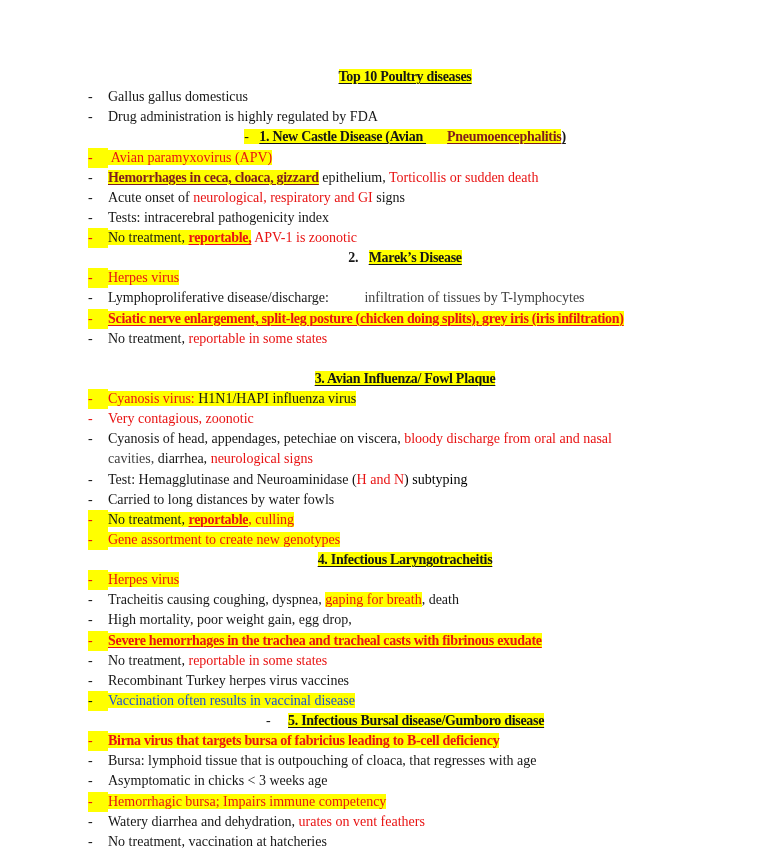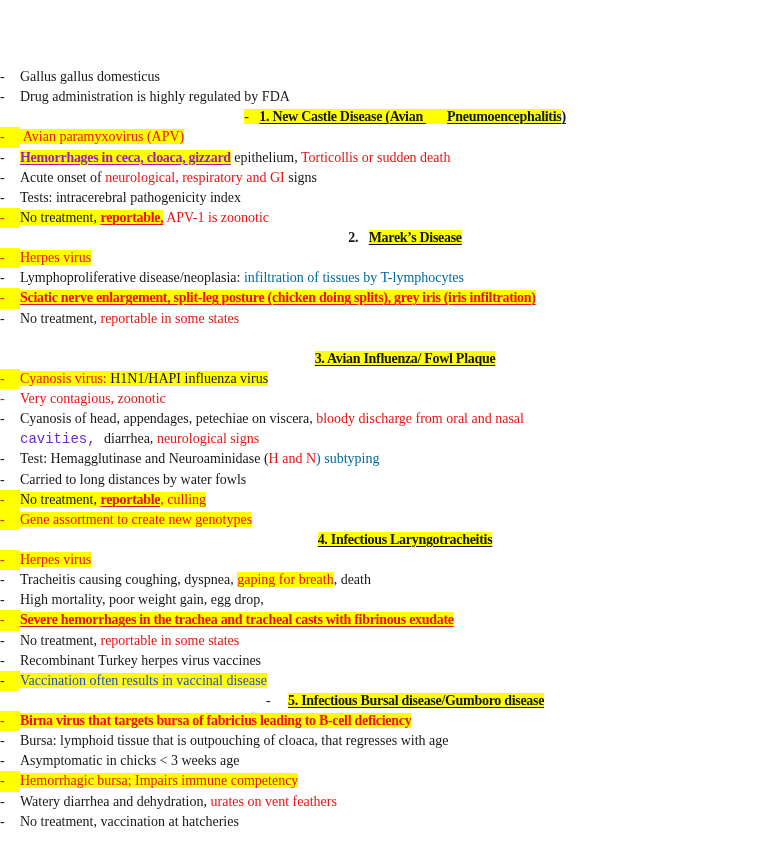--- a/index.html
+++ b/index.html
@@ -11,20 +11,21 @@
     overflow: hidden;
     background: #ffffff;
     font-family: "Liberation Serif", "DejaVu Serif", serif;
     font-size: 14px;
     color: #161616;
   }
   .doc { padding-top: 67px; }
   .line {
     height: 20.13px;
     line-height: 20.13px;
+    padding-left: 88px;
     white-space: pre;
     font-size: 14px;
   }
   .line.center {
     padding-left: 88px;
     padding-right: 40px;
     text-align: center;
   }
   .dash {
     display: inline-block;
@@ -35,40 +36,41 @@
   .seg.u { text-decoration: underline; text-decoration-thickness: 1.3px; text-underline-offset: 2px; }
   .seg.hl { background: #ffff00; }
   .dash.hl { background: #ffff00; }
   .blank { height: 20.13px; }
 </style>
 </head>
 <body>
 
 <div class="page">
   <div class="doc" id="doc">
+      <div class="line center"><span class="seg b u hl" style="color: rgb(22, 22, 22);">Top 10 Poultry diseases</span></div>
       <div class="line"><span class="dash" style="color: rgb(22, 22, 22);">-</span><span class="seg" style="color: rgb(22, 22, 22);">Gallus gallus domesticus</span></div>
       <div class="line"><span class="dash" style="color: rgb(22, 22, 22);">-</span><span class="seg" style="color: rgb(22, 22, 22);">Drug administration is highly regulated by FDA</span></div>
-      <div class="line center"><span class="seg hl" style="color: rgb(22, 22, 22);">-   </span><span class="seg b u hl" style="color: rgb(22, 22, 22);">1. New Castle Disease (Avian </span><span class="seg b u hl" style="color: #0f172a; padding-left: 21px;">Pneumoencephalitis</span><span class="seg b u" style="color: rgb(22, 22, 22);">)</span></div>
+      <div class="line center"><span class="seg hl" style="color: rgb(22, 22, 22);">-   </span><span class="seg b u hl" style="color: rgb(22, 22, 22);">1. New Castle Disease (Avian </span><span class="seg b u hl" style="color: #7f1d1d; padding-left: 21px;">Pneumoencephalitis</span><span class="seg b u" style="color: rgb(22, 22, 22);">)</span></div>
       <div class="line"><span class="dash hl" style="color: rgb(232, 19, 19);">-</span><span class="seg hl" style="color: rgb(232, 19, 19);"> Avian paramyxovirus (APV)</span></div>
-      <div class="line"><span class="dash" style="color: rgb(22, 22, 22);">-</span><span class="seg b u hl" style="color: #a21caf; text-decoration: underline;">Hemorrhages in ceca, cloaca, gizzard</span><span class="seg" style="color: rgb(22, 22, 22);"> epithelium, </span><span class="seg" style="color: rgb(232, 19, 19);">Torticollis or sudden death</span></div>
+      <div class="line"><span class="dash" style="color: rgb(22, 22, 22);">-</span><span class="seg b u hl" style="color: #7f1d1d; text-decoration: underline;">Hemorrhages in ceca, cloaca, gizzard</span><span class="seg" style="color: rgb(22, 22, 22);"> epithelium, </span><span class="seg" style="color: rgb(232, 19, 19);">Torticollis or sudden death</span></div>
       <div class="line"><span class="dash" style="color: rgb(22, 22, 22);">-</span><span class="seg" style="color: rgb(22, 22, 22);">Acute onset of </span><span class="seg" style="color: rgb(232, 19, 19);">neurological, respiratory and GI </span><span class="seg" style="color: rgb(22, 22, 22);">signs</span></div>
       <div class="line"><span class="dash" style="color: rgb(22, 22, 22);">-</span><span class="seg" style="color: rgb(22, 22, 22);">Tests: intracerebral pathogenicity index</span></div>
       <div class="line"><span class="dash hl" style="color: rgb(232, 19, 19);">-</span><span class="seg hl" style="color: rgb(22, 22, 22);">No treatment, </span><span class="seg b u hl" style="color: rgb(232, 19, 19);">reportable,</span><span class="seg" style="color: rgb(232, 19, 19);"> APV-1 is zoonotic</span></div>
       <div class="line center"><span class="seg b" style="color: rgb(22, 22, 22);">2.</span><span class="seg" style="color: rgb(22, 22, 22);">   </span><span class="seg b u hl" style="color: rgb(22, 22, 22);">Marek’s Disease</span></div>
       <div class="line"><span class="dash hl" style="color: rgb(232, 19, 19);">-</span><span class="seg hl" style="color: rgb(232, 19, 19);">Herpes virus</span></div>
-      <div class="line"><span class="dash" style="color: rgb(22, 22, 22);">-</span><span class="seg" style="color: rgb(22, 22, 22);">Lymphoproliferative disease/neoplasia: </span><span class="seg" style="color: #0369a1;">infiltration of tissues by T-lymphocytes</span></div>
+      <div class="line"><span class="dash" style="color: rgb(22, 22, 22);">-</span><span class="seg" style="color: rgb(22, 22, 22);">Lymphoproliferative disease/discharge: </span><span class="seg" style="color: #404040; margin-left: 32px;">infiltration of tissues by T-lymphocytes</span></div>
       <div class="line"><span class="dash hl" style="color: rgb(232, 19, 19);">-</span><span class="seg b u hl" style="color: rgb(232, 19, 19);">Sciatic nerve enlargement, split-leg posture (chicken doing splits), grey iris (iris infiltration)</span></div>
       <div class="line"><span class="dash" style="color: rgb(22, 22, 22);">-</span><span class="seg" style="color: rgb(22, 22, 22);">No treatment, </span><span class="seg" style="color: rgb(232, 19, 19);">reportable in some states</span></div>
       <div class="line blank"></div>
       <div class="line center"><span class="seg b u hl" style="color: rgb(22, 22, 22);">3. Avian Influenza/ Fowl Plaque</span></div>
       <div class="line"><span class="dash hl" style="color: rgb(232, 19, 19);">-</span><span class="seg hl" style="color: rgb(232, 19, 19);">Cyanosis virus: </span><span class="seg hl" style="color: rgb(22, 22, 22);">H1N1/HAPI influenza virus</span></div>
       <div class="line"><span class="dash" style="color: rgb(232, 19, 19);">-</span><span class="seg" style="color: rgb(232, 19, 19);">Very contagious, zoonotic</span></div>
       <div class="line"><span class="dash" style="color: rgb(22, 22, 22);">-</span><span class="seg" style="color: rgb(22, 22, 22);">Cyanosis of head, appendages, petechiae on viscera, </span><span class="seg" style="color: rgb(232, 19, 19);">bloody discharge from oral and nasal</span></div>
-      <div class="line"><span class="dash"> </span><span class="seg" style="color: #6d28d9; font-family: Liberation Mono, monospace;">cavities, </span><span class="seg" style="color: rgb(22, 22, 22);">diarrhea, </span><span class="seg" style="color: rgb(232, 19, 19);">neurological signs</span></div>
-      <div class="line"><span class="dash" style="color: rgb(22, 22, 22);">-</span><span class="seg" style="color: rgb(22, 22, 22);">Test: Hemagglutinase and Neuroaminidase (</span><span class="seg" style="color: rgb(232, 19, 19);">H and N</span><span class="seg" style="color: #0369a1;">) subtyping</span></div>
+      <div class="line"><span class="dash"> </span><span class="seg" style="color: #404040;">cavities, </span><span class="seg" style="color: rgb(22, 22, 22);">diarrhea, </span><span class="seg" style="color: rgb(232, 19, 19);">neurological signs</span></div>
+      <div class="line"><span class="dash" style="color: rgb(22, 22, 22);">-</span><span class="seg" style="color: rgb(22, 22, 22);">Test: Hemagglutinase and Neuroaminidase (</span><span class="seg" style="color: rgb(232, 19, 19);">H and N</span><span class="seg" style="color: #000000;">) subtyping</span></div>
       <div class="line"><span class="dash" style="color: rgb(22, 22, 22);">-</span><span class="seg" style="color: rgb(22, 22, 22);">Carried to long distances by water fowls</span></div>
       <div class="line"><span class="dash hl" style="color: rgb(232, 19, 19);">-</span><span class="seg hl" style="color: rgb(22, 22, 22);">No treatment, </span><span class="seg b u hl" style="color: rgb(232, 19, 19);">reportable</span><span class="seg hl" style="color: rgb(232, 19, 19);">, culling</span></div>
       <div class="line"><span class="dash hl" style="color: rgb(232, 19, 19);">-</span><span class="seg hl" style="color: rgb(232, 19, 19);">Gene assortment to create new genotypes</span></div>
       <div class="line center"><span class="seg b u hl" style="color: rgb(22, 22, 22);">4. Infectious Laryngotracheitis</span></div>
       <div class="line"><span class="dash hl" style="color: rgb(232, 19, 19);">-</span><span class="seg hl" style="color: rgb(232, 19, 19);">Herpes virus</span></div>
       <div class="line"><span class="dash" style="color: rgb(22, 22, 22);">-</span><span class="seg" style="color: rgb(22, 22, 22);">Tracheitis causing coughing, dyspnea, </span><span class="seg hl" style="color: rgb(232, 19, 19);">gaping for breath</span><span class="seg" style="color: rgb(22, 22, 22);">, death</span></div>
       <div class="line"><span class="dash" style="color: rgb(22, 22, 22);">-</span><span class="seg" style="color: rgb(22, 22, 22);">High mortality, poor weight gain, egg drop,</span></div>
       <div class="line"><span class="dash hl" style="color: rgb(232, 19, 19);">-</span><span class="seg b u hl" style="color: rgb(232, 19, 19);">Severe hemorrhages in the trachea and tracheal casts with fibrinous exudate</span></div>
       <div class="line"><span class="dash" style="color: rgb(22, 22, 22);">-</span><span class="seg" style="color: rgb(22, 22, 22);">No treatment, </span><span class="seg" style="color: rgb(232, 19, 19);">reportable in some states</span></div>
       <div class="line"><span class="dash" style="color: rgb(22, 22, 22);">-</span><span class="seg" style="color: rgb(22, 22, 22);">Recombinant Turkey herpes virus vaccines</span></div>

